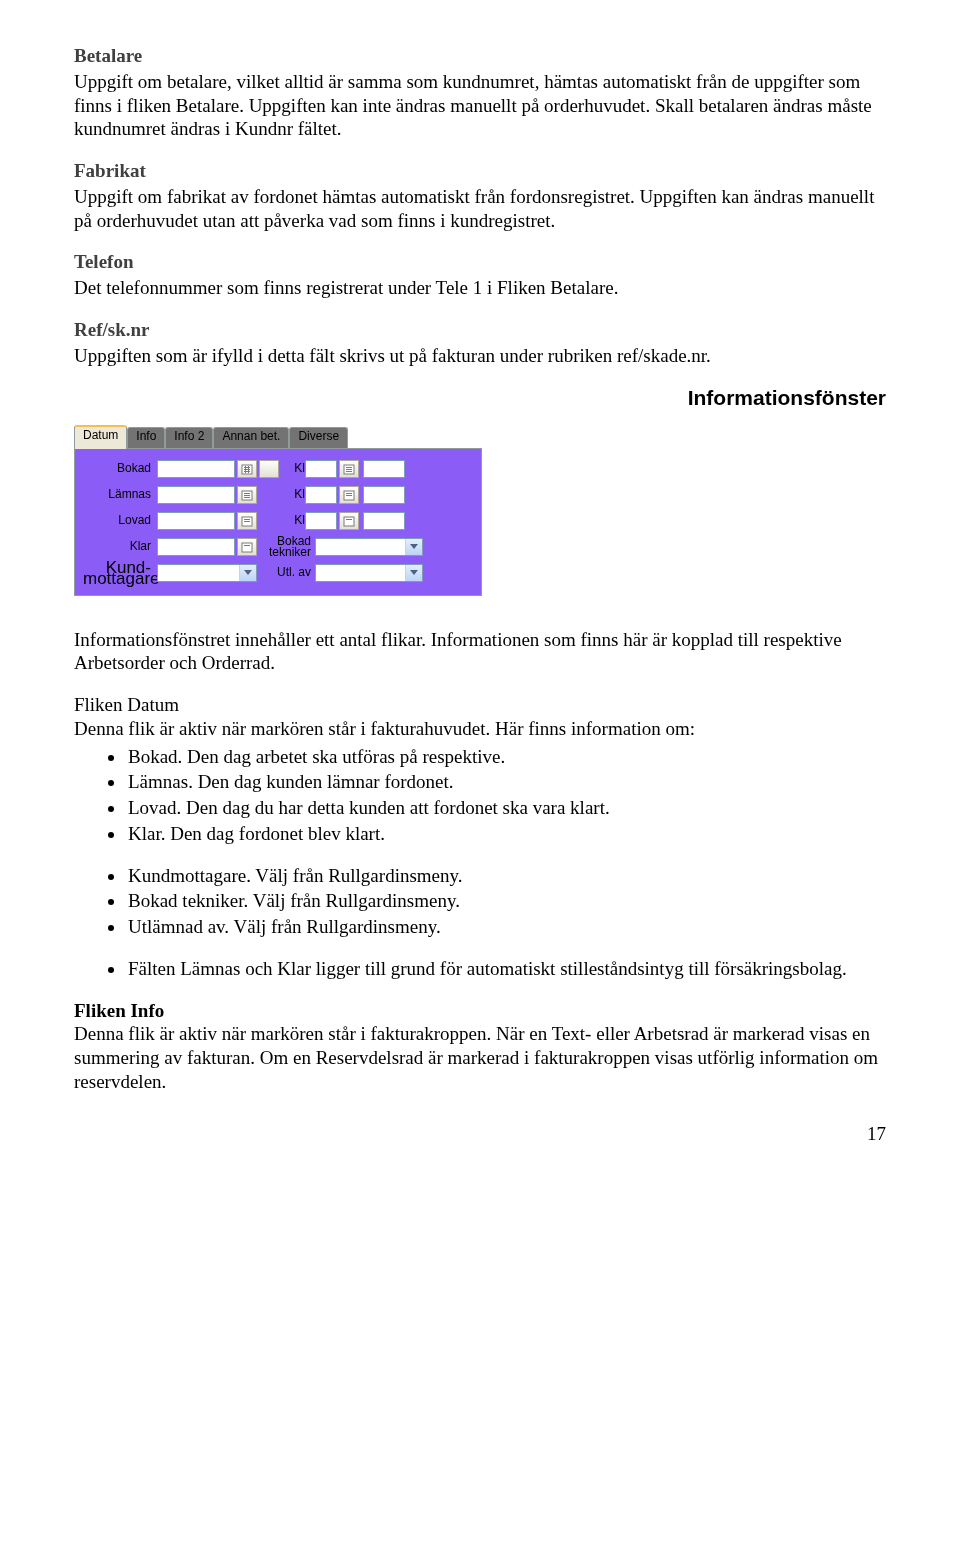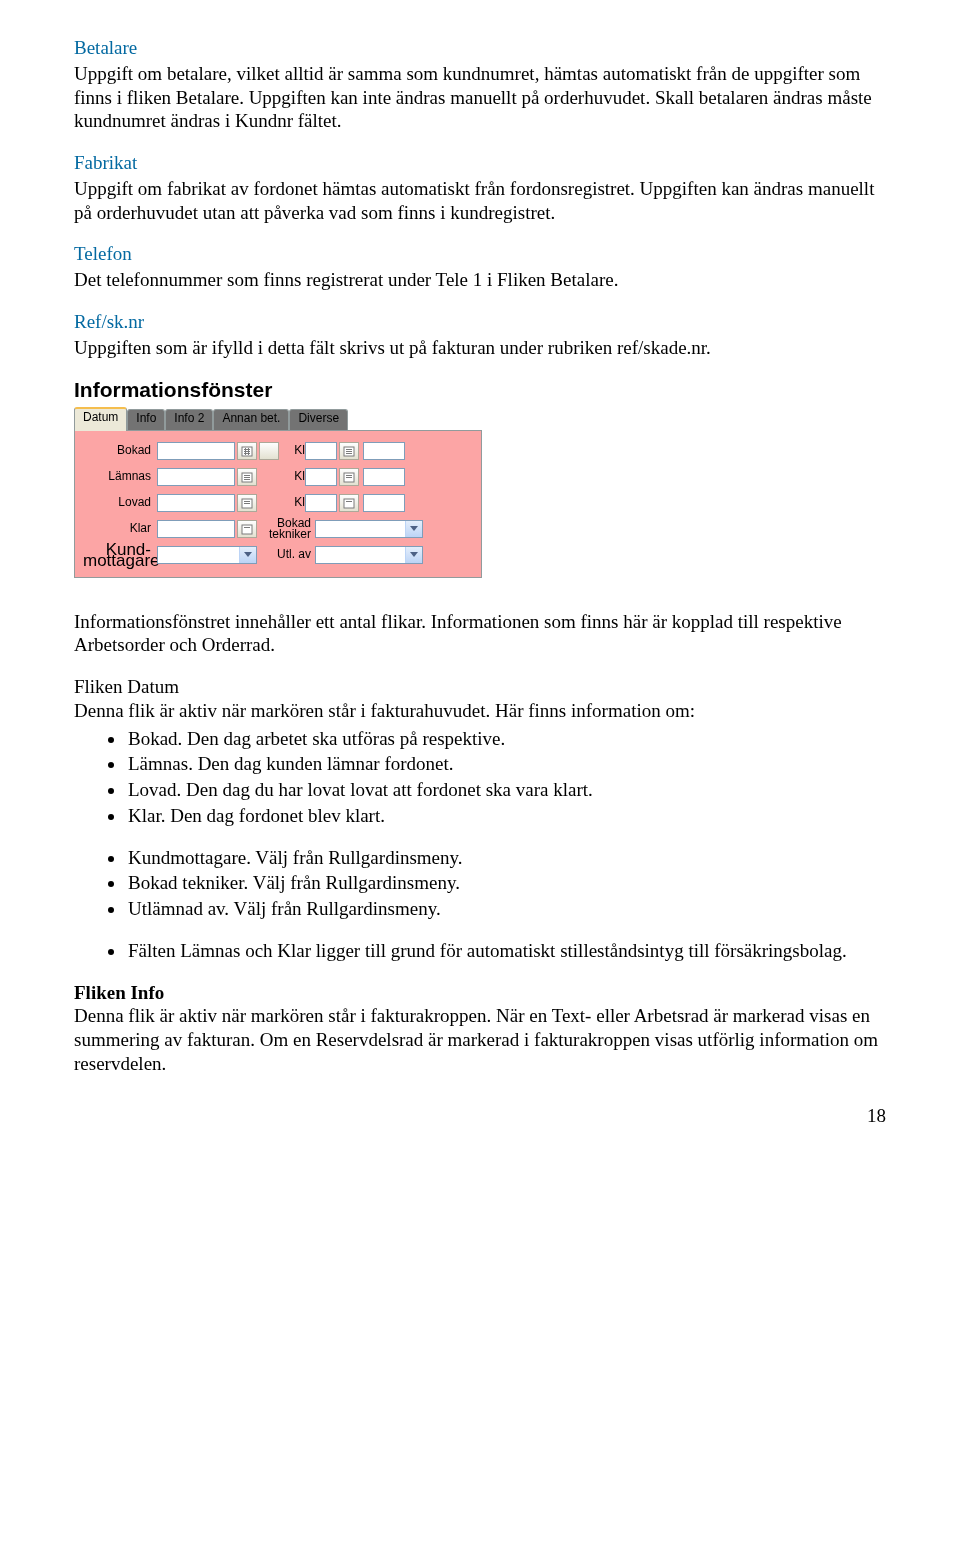--- a/index.html
+++ b/index.html
@@ -7,32 +7,33 @@
     font-size: 19px;
     line-height: 1.25;
     color: #000;
     background: #fff;
     margin: 0;
     padding: 28px 74px 28px 74px;
     width: 960px;
     box-sizing: border-box;
   }
   .heading-blue {
-    color: #0369a1;
-    font-weight: normal;
-    margin: 8px 0 2px 0;
+    color: #404040;
+    font-weight: bold;
+    margin: 16px 0 2px 0;
   }
   p {
     margin: 0 0 18px 0;
   }
   .section-title {
     font-family: Arial, sans-serif;
     font-weight: bold;
     font-size: 21px;
-    margin: 0 0 4px 0;
+    margin: 0 0 14px 0;
+    text-align: right;
   }
   .tab-panel {
     width: 408px;
     margin: 2px 0 32px 0;
     user-select: none;
   }
   .tab-bar {
     display: flex;
     align-items: flex-end;
     height: 22px;
@@ -58,21 +59,21 @@
   .tab.active {
     background: #ece9d8;
     border-top: 2px solid #f5be4e;
     font-weight: normal;
     height: 20px;
     margin-bottom: -1px;
     z-index: 3;
   }
   .panel-body {
     border: 1px solid #919b9c;
-    background: #fca5a5;
+    background: #8b5cf6;
     padding: 8px 8px 8px 8px;
     font-family: Tahoma, Arial, sans-serif;
     font-size: 12px;
     color: #000;
   }
   .row {
     display: flex;
     align-items: center;
     height: 24px;
     margin-bottom: 2px;
@@ -306,30 +307,30 @@
 </div>
 
 <p>Informationsfönstret innehåller ett antal flikar. Informationen som finns här är kopplad till respektive Arbetsorder och Orderrad.</p>
 
 <div style="font-weight:normal">Fliken Datum</div>
 <p style="margin-bottom:4px">Denna flik är aktiv när markören står i fakturahuvudet. Här finns information om:</p>
 
 <ul class="bullets">
   <li>Bokad. Den dag arbetet ska utföras på respektive.</li>
   <li>Lämnas. Den dag kunden lämnar fordonet.</li>
-  <li>Lovad. Den dag du har lovat lovat att fordonet ska vara klart.</li>
+  <li>Lovad. Den dag du har detta kunden att fordonet ska vara klart.</li>
   <li>Klar. Den dag fordonet blev klart.</li>
 </ul>
 
 <ul class="bullets">
   <li>Kundmottagare. Välj från Rullgardinsmeny.</li>
   <li>Bokad tekniker. Välj från Rullgardinsmeny.</li>
   <li>Utlämnad av. Välj från Rullgardinsmeny.</li>
 </ul>
 
 <ul class="bullets">
   <li>Fälten Lämnas och Klar ligger till grund för automatiskt stilleståndsintyg till försäkringsbolag.</li>
 </ul>
 
 <div style="font-weight:bold">Fliken Info</div>
 <p>Denna flik är aktiv när markören står i fakturakroppen. När en Text- eller Arbetsrad är markerad visas en summering av fakturan. Om en Reservdelsrad är markerad i fakturakroppen visas utförlig information om reservdelen.</p>
 
-<div class="page-number">18</div>
+<div class="page-number">17</div>
 
 </body></html>

